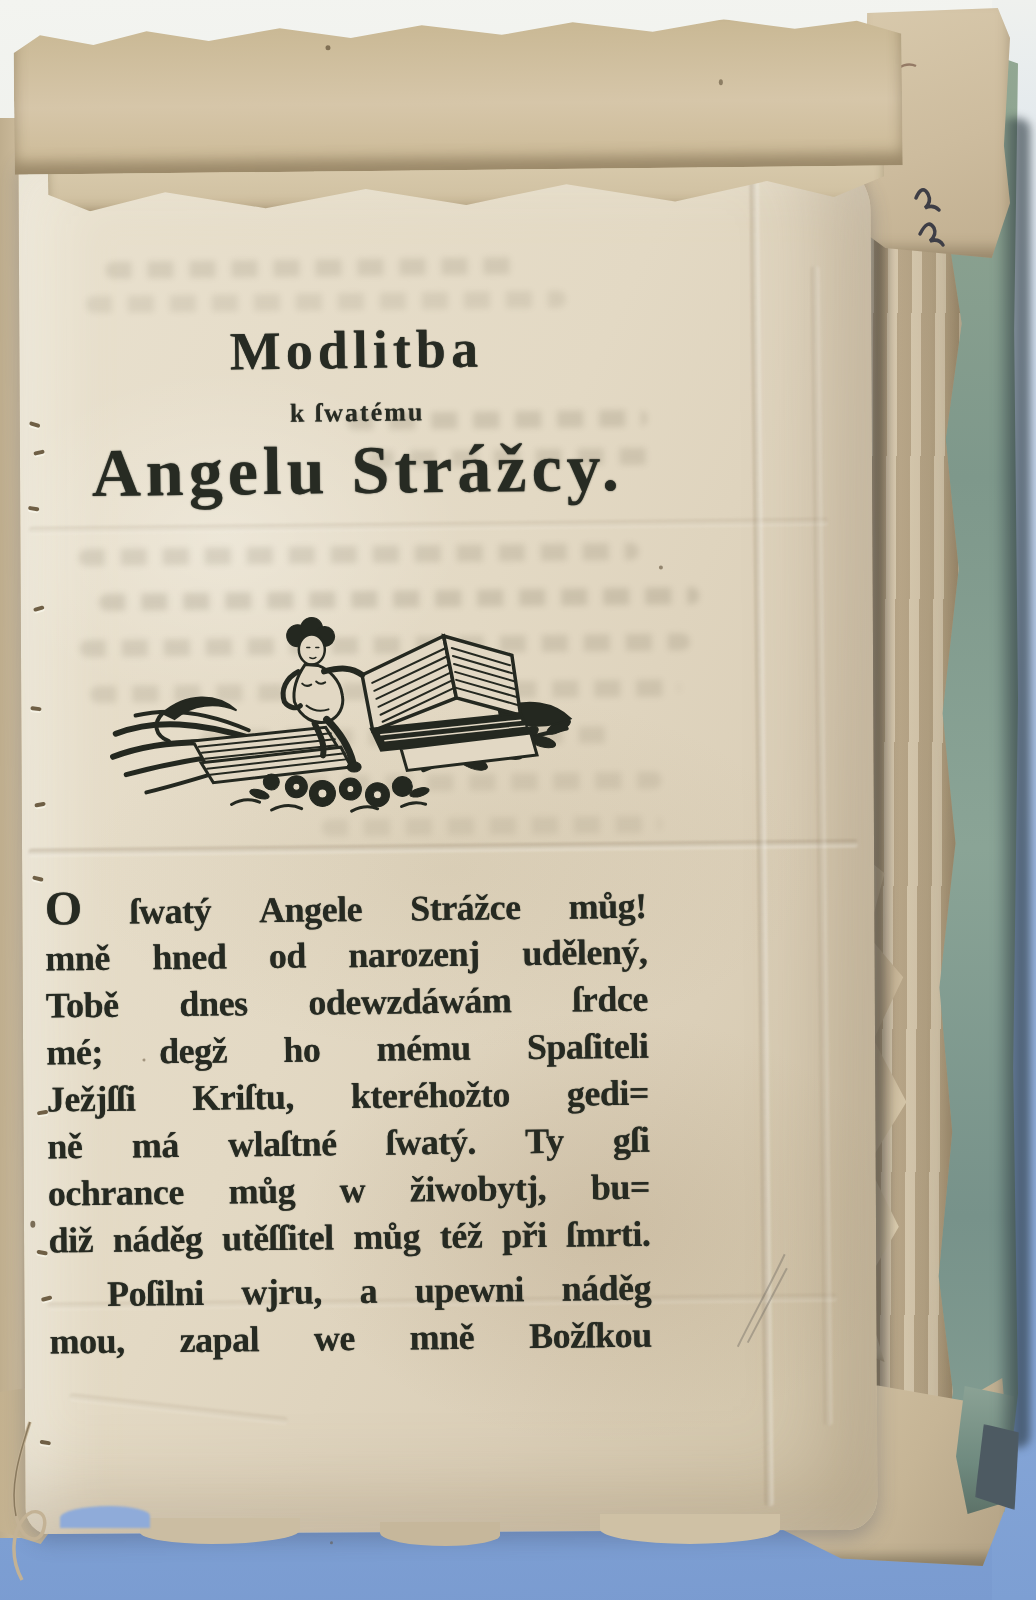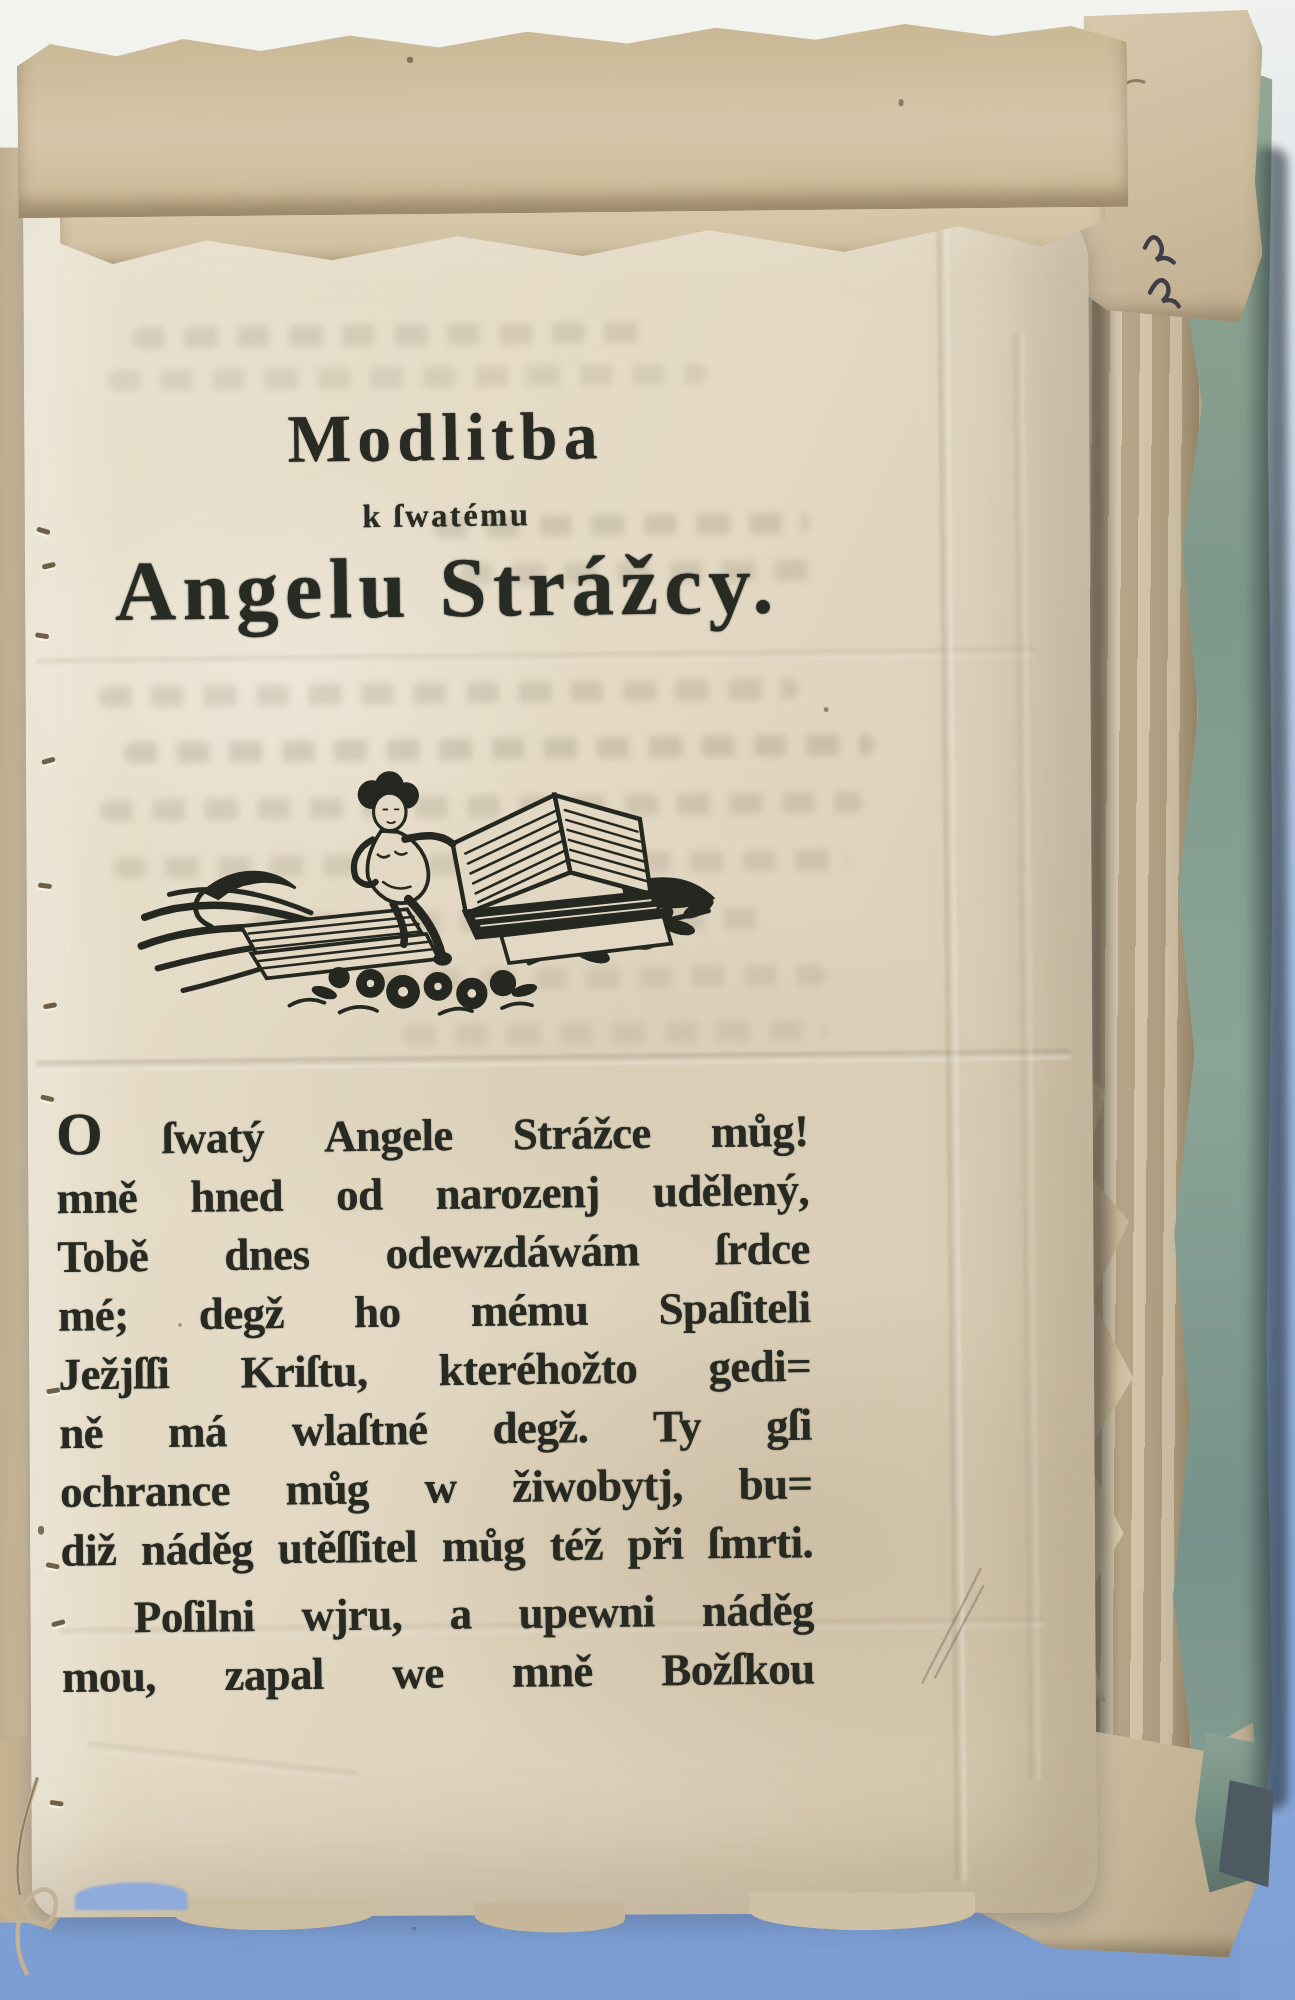--- a/index.html
+++ b/index.html
@@ -282,21 +282,21 @@
             <div class="line">
               <span>Ježjſſi</span>
               <span>Kriſtu,</span>
               <span>kteréhožto</span>
               <span>gedi=</span>
             </div>
             <div class="line">
               <span>ně</span>
               <span>má</span>
               <span>wlaſtné</span>
-              <span>degž.</span>
+              <span>ſwatý.</span>
               <span>Ty</span>
               <span>gſi</span>
             </div>
             <div class="line">
               <span>ochrance</span>
               <span>můg</span>
               <span>w</span>
               <span>žiwobytj,</span>
               <span>bu=</span>
             </div>

